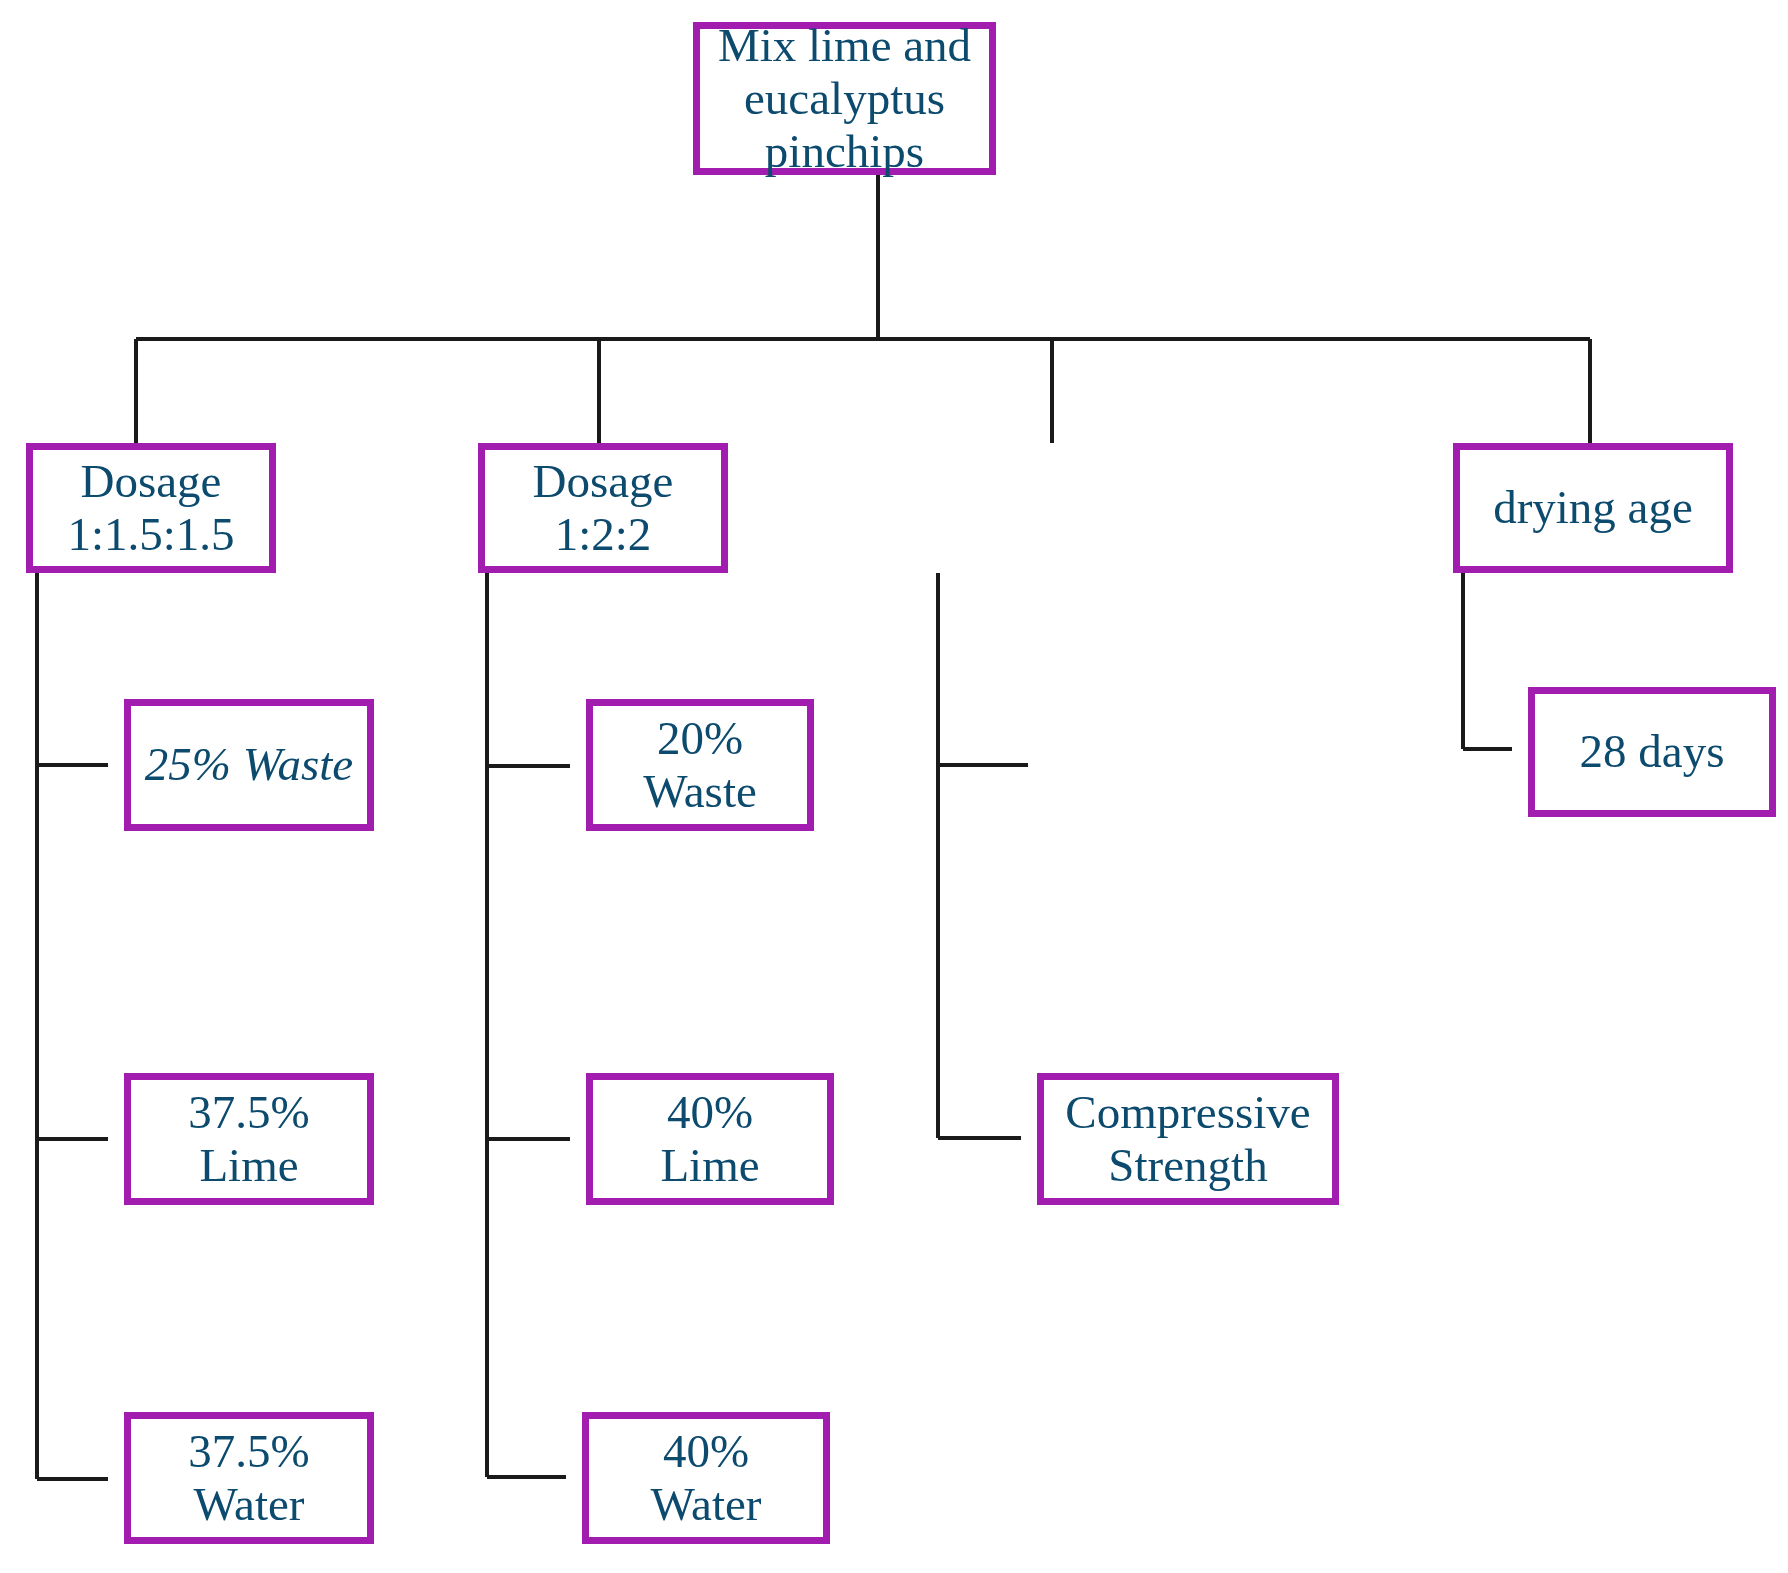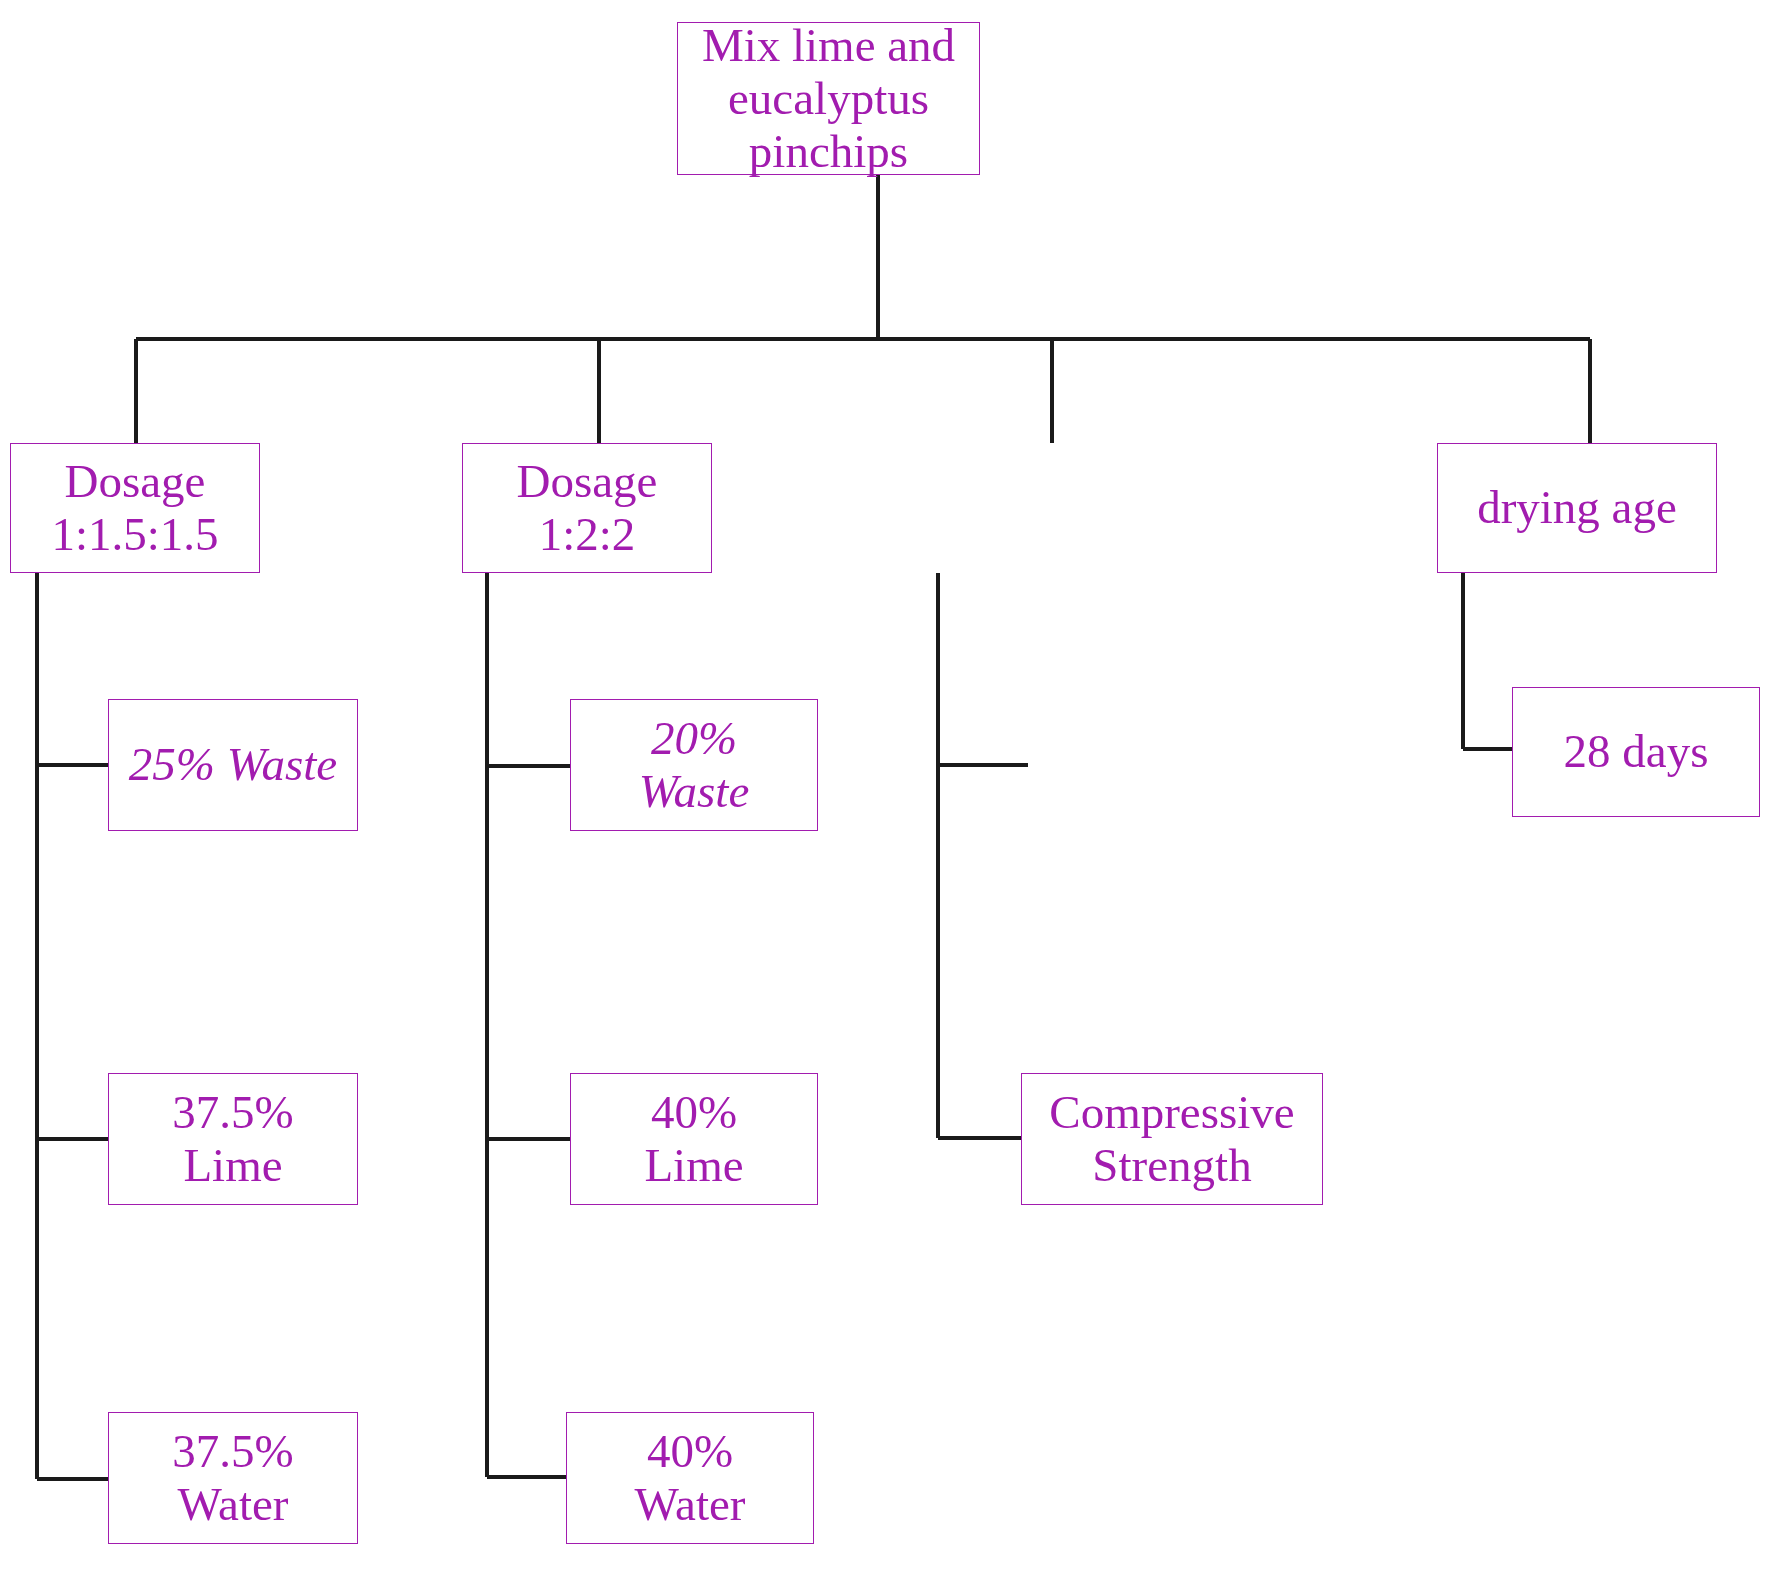--- a/index.html
+++ b/index.html
@@ -20,29 +20,30 @@
   #wires {
     position: absolute;
     left: 0;
     top: 0;
     width: 1788px;
     height: 1573px;
   }
   .node {
     position: absolute;
     box-sizing: border-box;
-    border: 1px solid #a21caf;
+    border: 7px solid #a21caf;
     background: #ffffff;
     display: flex;
     align-items: center;
     justify-content: center;
     text-align: center;
-    color: #a21caf;
+    color: #0c4a6e;
     line-height: 1.13;
     z-index: 2;
+    margin-left: 16px;
   }
   .node .label {
     display: block;
     width: 100%;
     padding: 0 6px;
     white-space: pre-line;
   }
   .lvl0 { font-size: 47px; }
   .lvl1 { font-size: 47px; }
   .lvl2 { font-size: 47px; }
@@ -109,21 +110,21 @@
   <div class="node lvl2" style="left:108px; top:1073px; width:250px; height:132px;">
     <span class="label">37.5%
 Lime</span>
   </div>
 
   <div class="node lvl2" style="left:108px; top:1412px; width:250px; height:132px;">
     <span class="label">37.5%
 Water</span>
   </div>
 
-  <div class="node lvl2" style="left:570px; top:699px; width:248px; height:132px;font-style:italic;">
+  <div class="node lvl2" style="left:570px; top:699px; width:228px; height:132px;">
     <span class="label">20%
 Waste</span>
   </div>
 
   <div class="node lvl2" style="left:570px; top:1073px; width:248px; height:132px;">
     <span class="label">40%
 Lime</span>
   </div>
 
   <div class="node lvl2" style="left:566px; top:1412px; width:248px; height:132px;">

